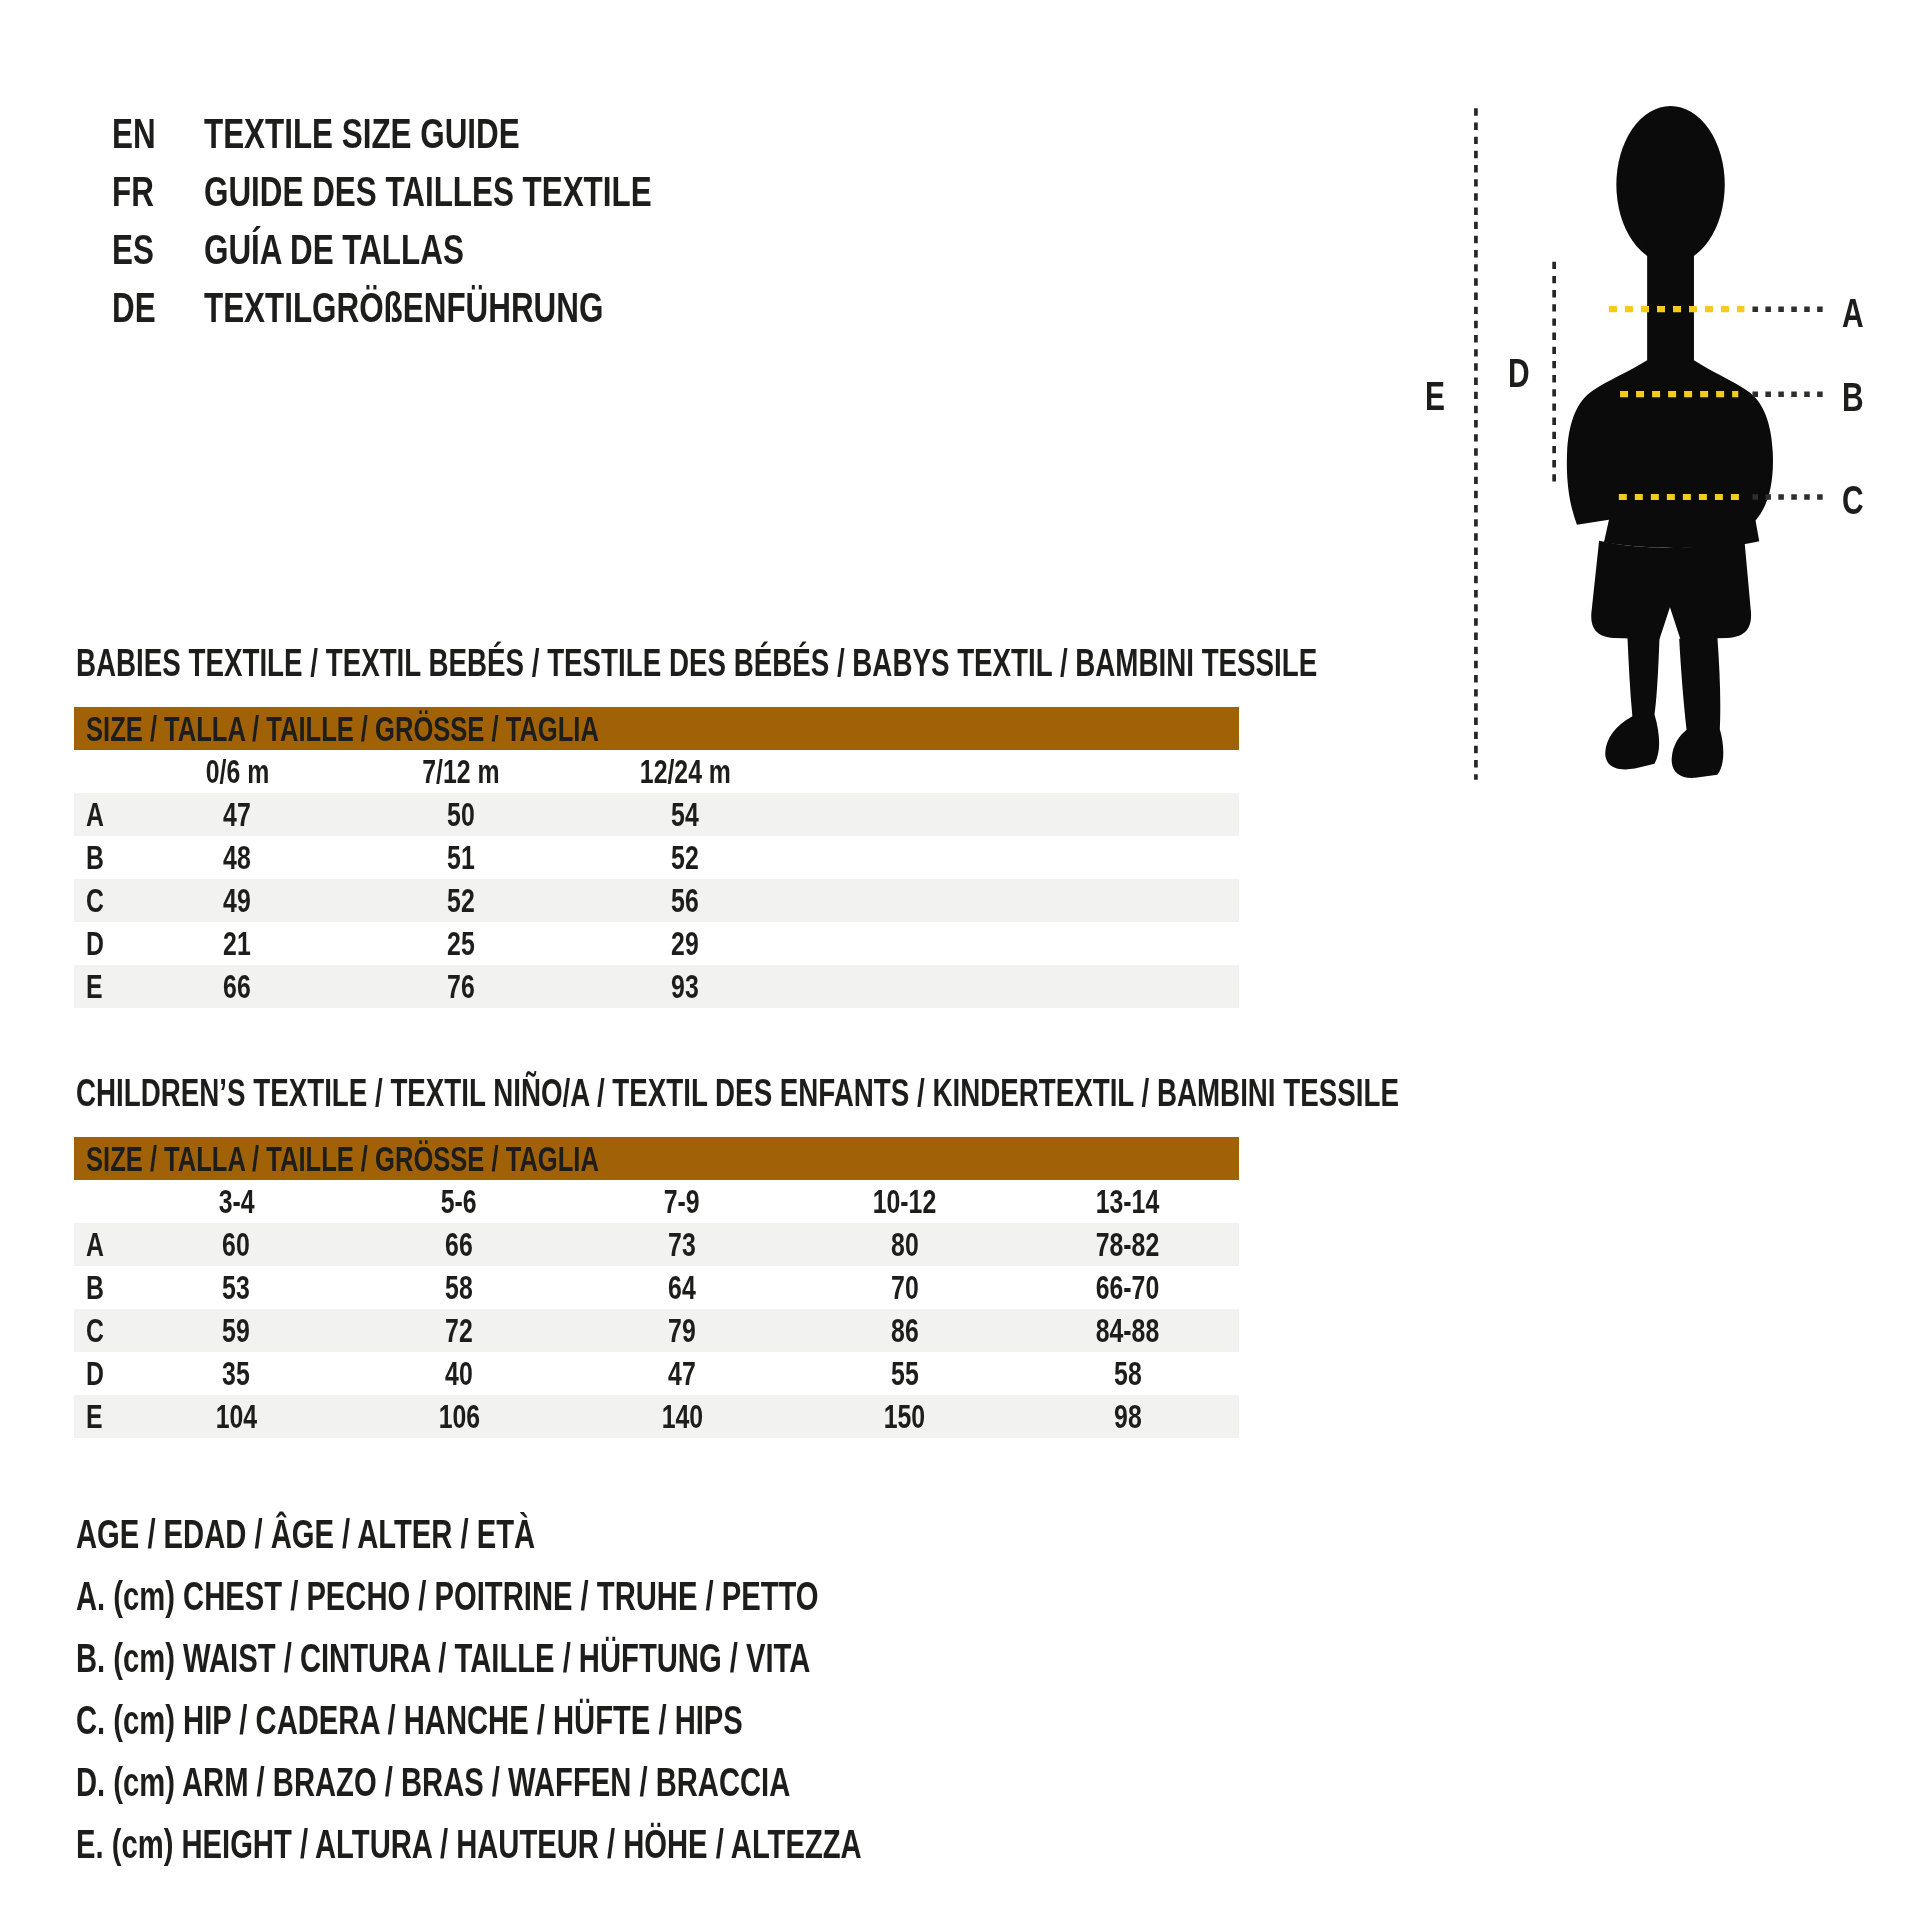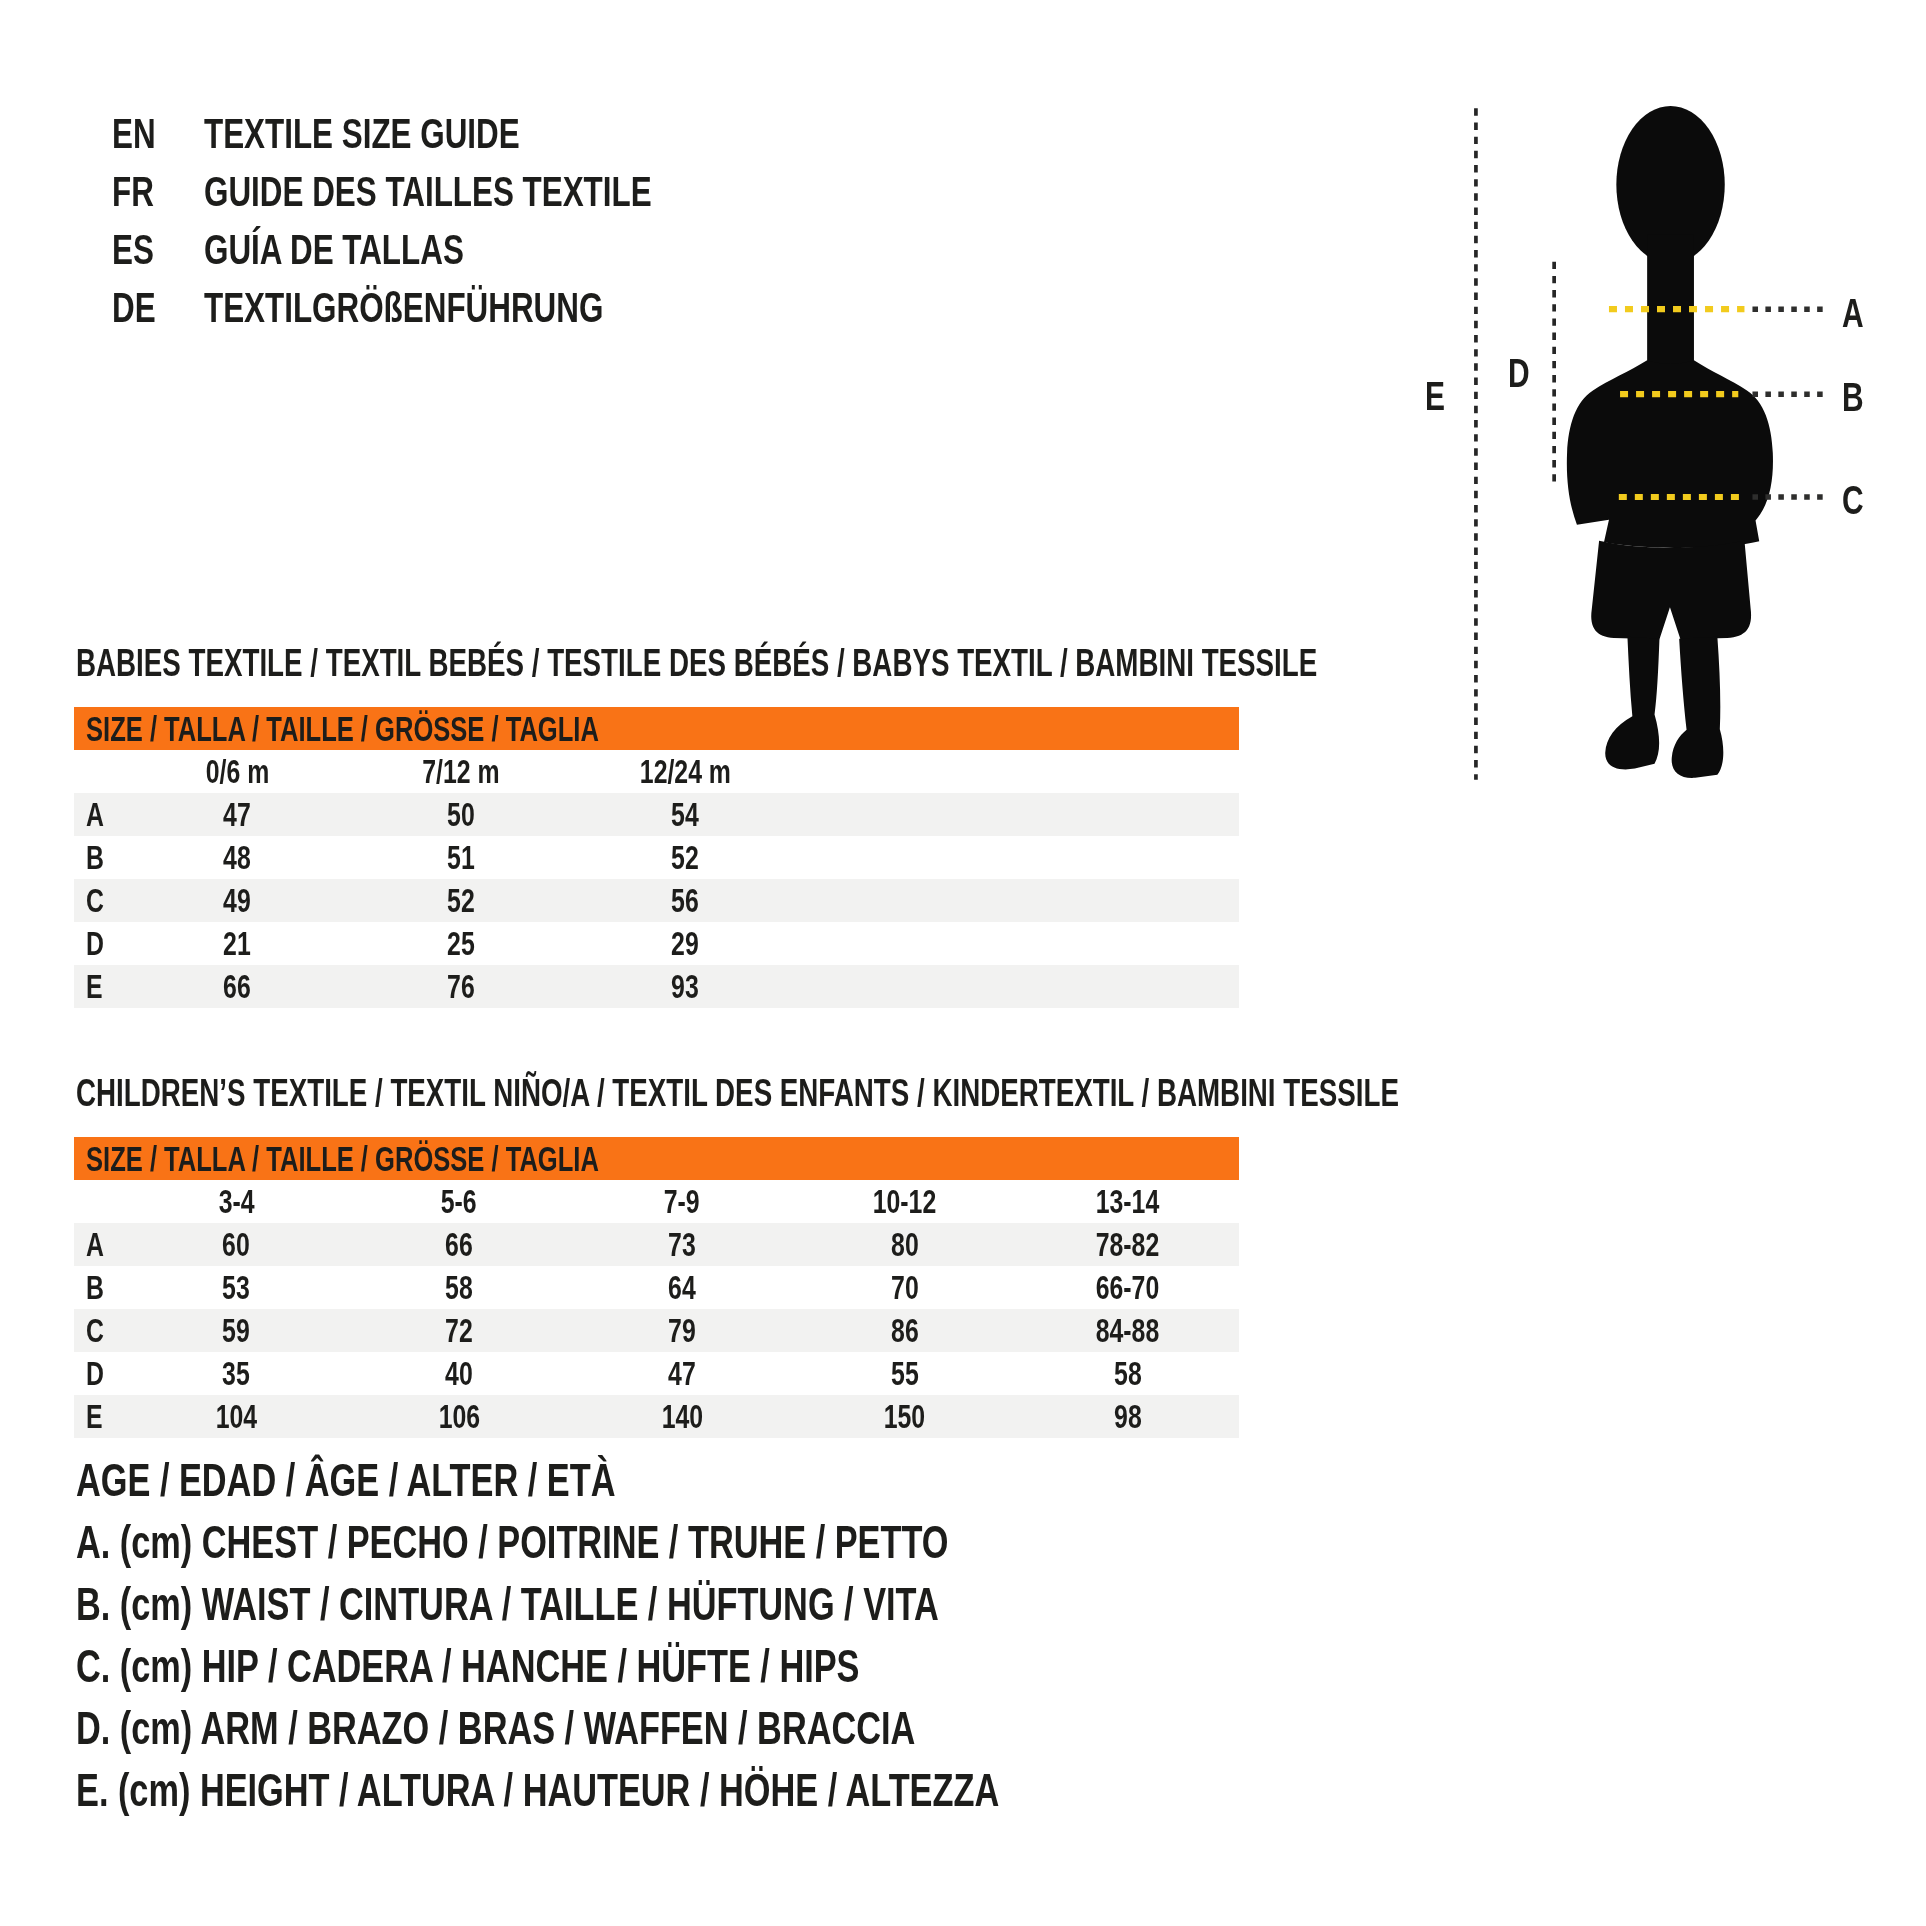--- a/index.html
+++ b/index.html
@@ -21,30 +21,30 @@
   
   .sec-title { position:absolute; left:76px; font-size:38px; }
   .sec-title.babies   { top:642px;text-decoration:underline; }
   .sec-title.children { top:1072px; }
 
   
   .table { position:absolute; left:74px; width:1165px; }
   .table.babies   { top:707px; }
   .table.children { top:1137px; }
   .tbar {
-    height:43px; background:#f97316; display:flex; align-items:center;
+    height:43px; background:#a16207; display:flex; align-items:center;
     padding-left:12.3px; box-sizing:border-box; font-size:35px;
   }
   .trow { display:flex; height:43px; align-items:center; font-size:34px; }
   .trow.stripe { background:#f2f2f1; }
   .cell-letter { width:51px; box-sizing:border-box; padding-left:12.3px; }
   .cell-val { width:224px; text-align:center; }
 
   
-  .legend { position:absolute; left:76px; top:1448px; font-size:47px; }
+  .legend { position:absolute; left:76px; top:1503px; font-size:40px; }
   .legend-line { height:62px; display:flex; align-items:center; }
 
   
   .fig-svg { position:absolute; left:1386px; top:92px; }
   .fig-label { position:absolute; font-size:41px; }
   .fl-a { left:1842px; top:290px; }
   .fl-b { left:1842px; top:374px; }
   .fl-c { left:1842px; top:477px; }
   .fl-d { left:1508px; top:350px; }
   .fl-e { left:1425px; top:373px; }

